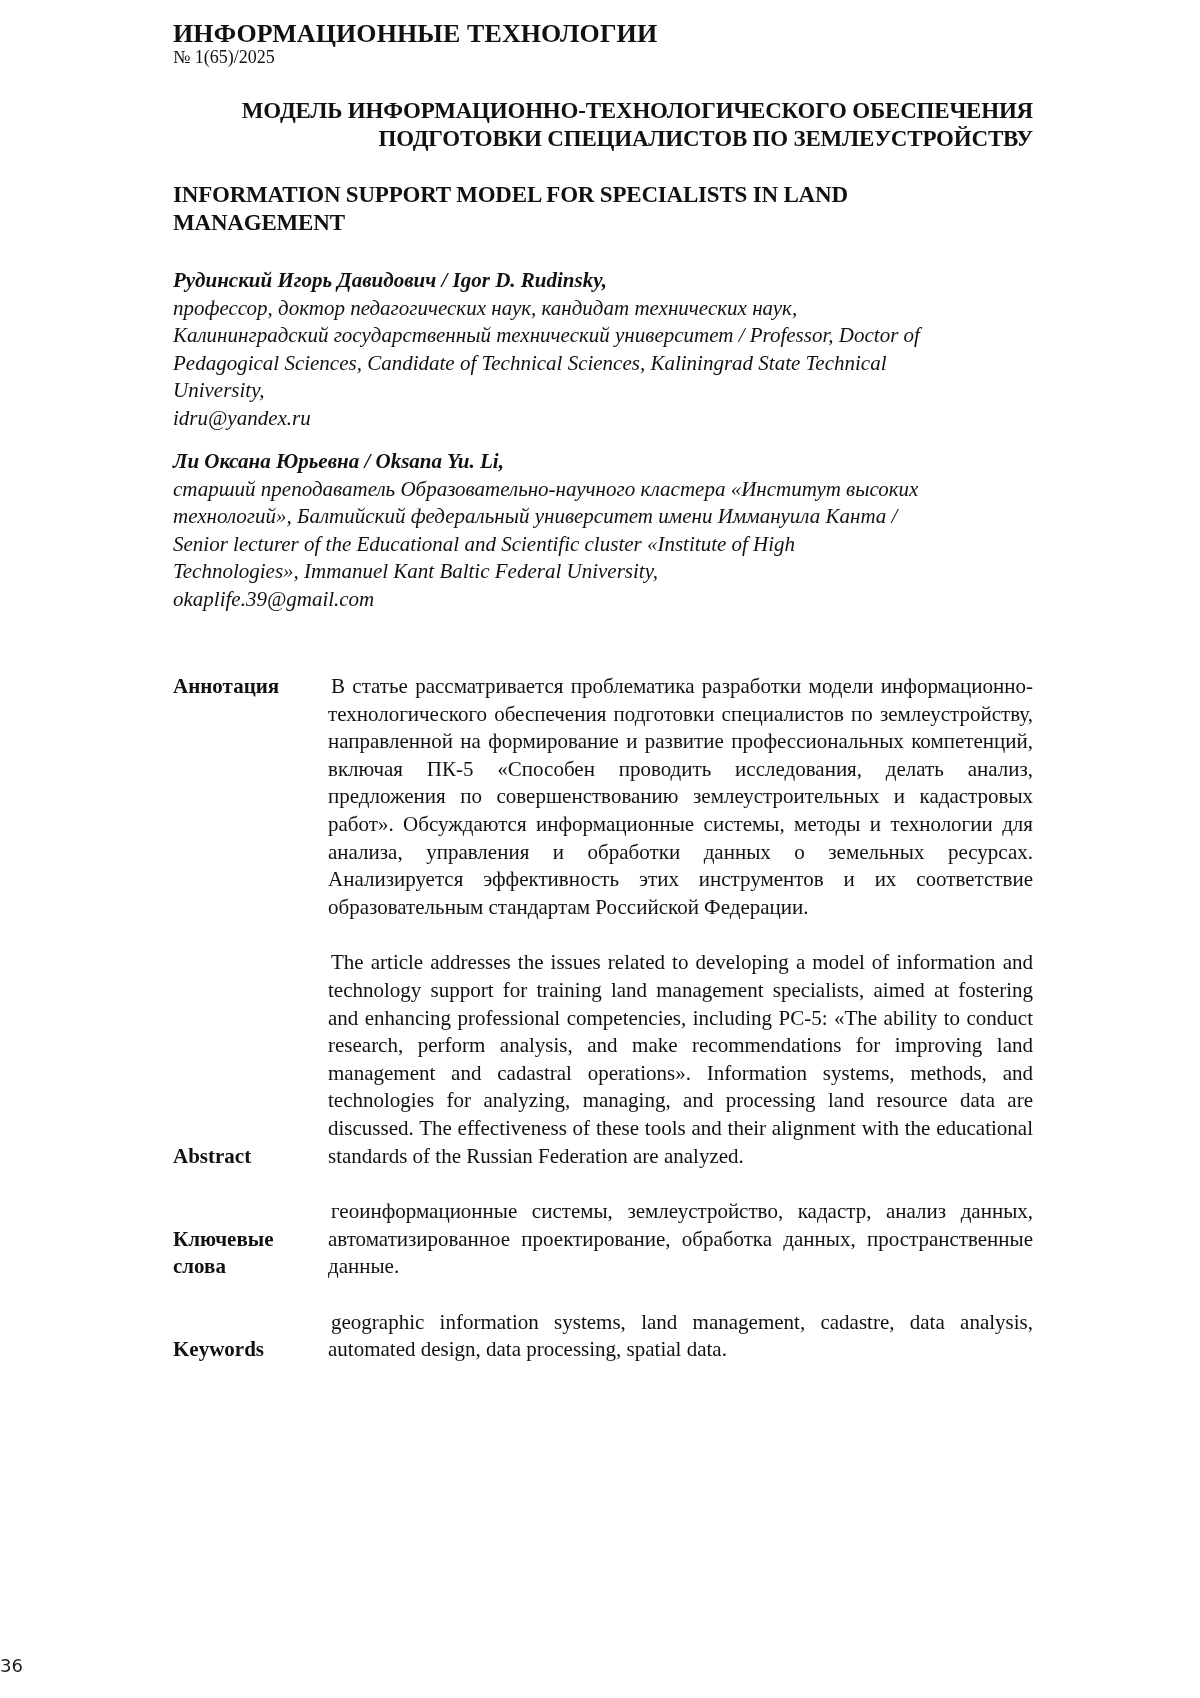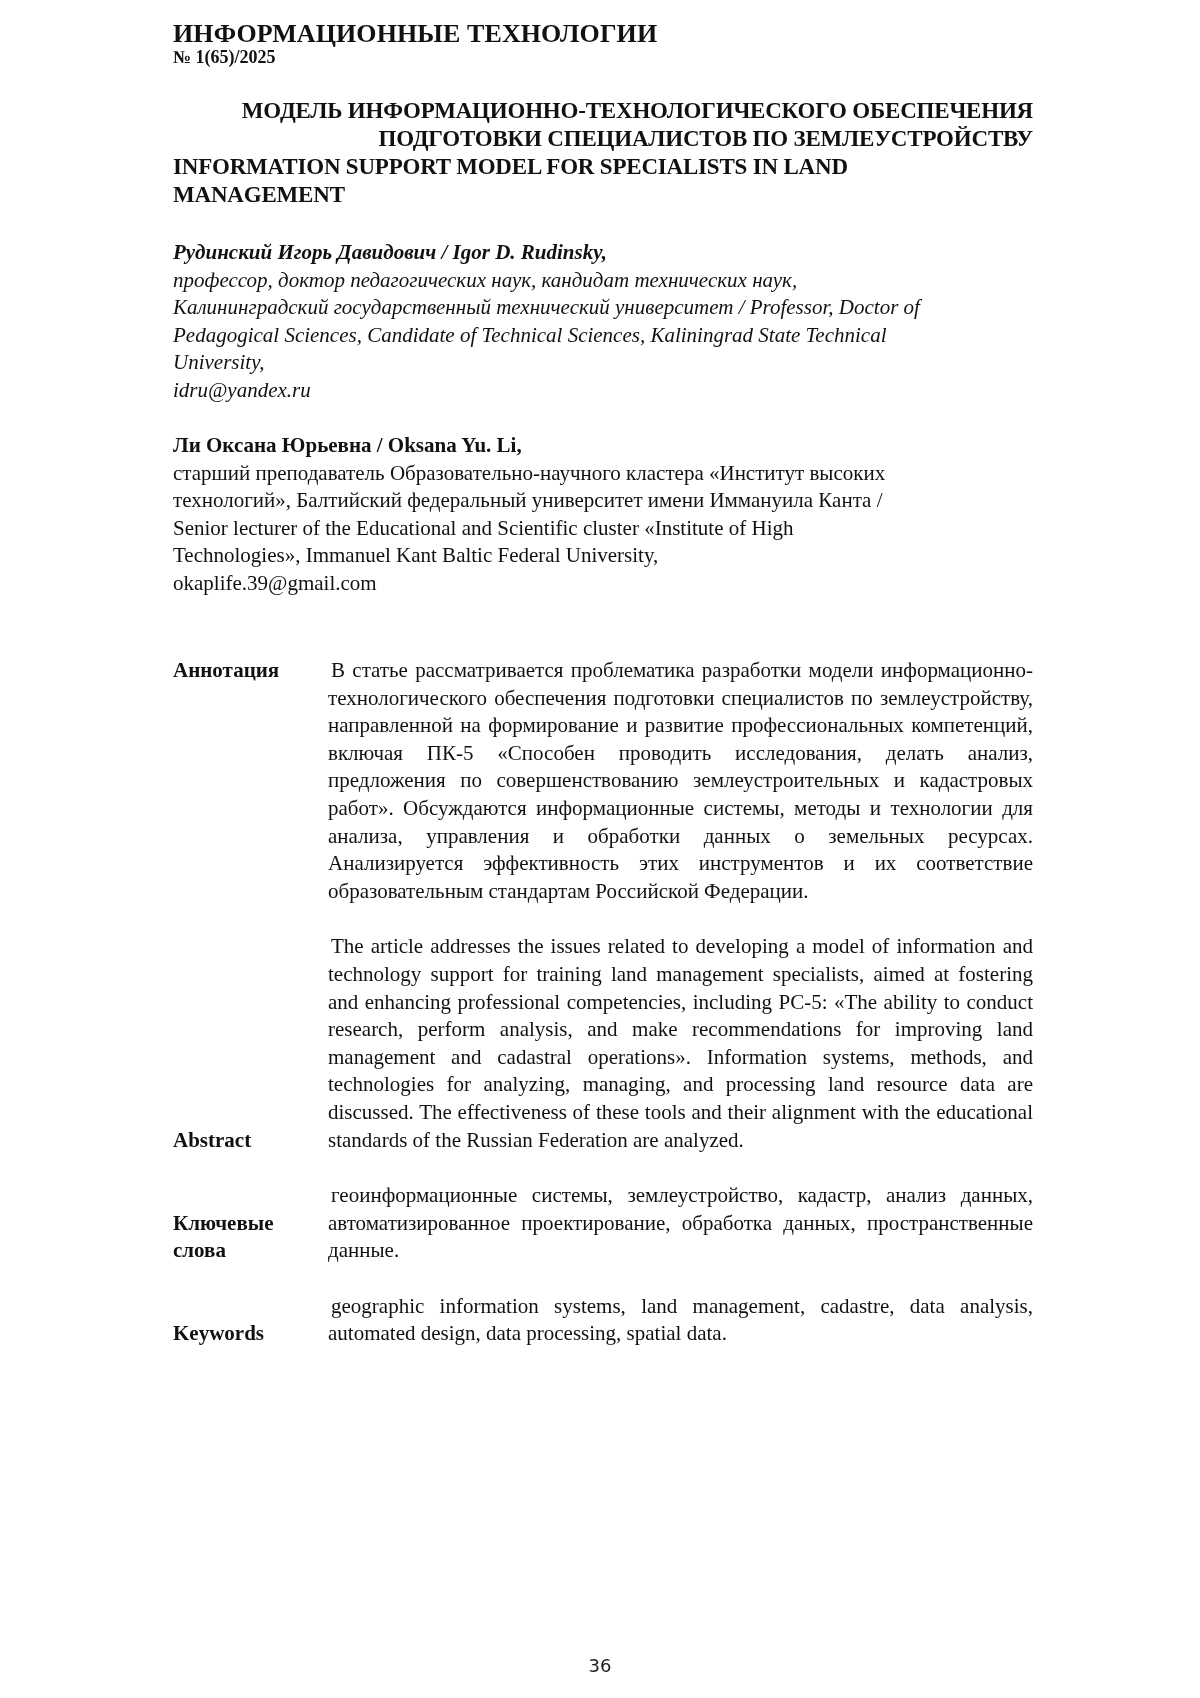--- a/index.html
+++ b/index.html
@@ -19,42 +19,42 @@
     }
     .journal-name {
       font-weight: bold;
       font-size: 26px;
       line-height: 24px;
       letter-spacing: 0.1px;
     }
     .journal-issue {
       font-size: 18px;
       line-height: 22px;
-      font-weight: bold;
     }
     .title-ru {
       margin-top: 29px;
       font-weight: bold;
       font-size: 23px;
       line-height: 28px;
       letter-spacing: -0.2px;
       text-align: right;
     }
     .title-en {
+      margin-top: 28px;
       font-weight: bold;
       font-size: 23px;
       line-height: 28px;
       letter-spacing: -0.2px;
     }
     .author {
       font-size: 21px;
       line-height: 27.5px;
     }
     .author-1 { margin-top: 30px; font-style: italic; }
-    .author-2 { margin-top: 28px; }
+    .author-2 { margin-top: 16px; font-style: italic; }
     .author-name { font-weight: bold; }
     .author-line { display: block; }
     .sections {
       margin-top: 60px;
     }
     .section {
       display: flex;
       font-size: 21px;
       line-height: 27.6px;
     }
@@ -67,21 +67,20 @@
     .section-text {
       flex: 1 1 auto;
       text-align: justify;
       text-indent: 3px;
     }
     .page-number {
       position: absolute;
       top: 1655px;
       left: 0;
       width: 1200px;
-      text-align: center;
       font-family: "DejaVu Sans", "Liberation Sans", sans-serif;
       font-size: 18px;
       color: #222222;
     }
   </style>
 </head>
 <body>
 
 <div class="page">
 

